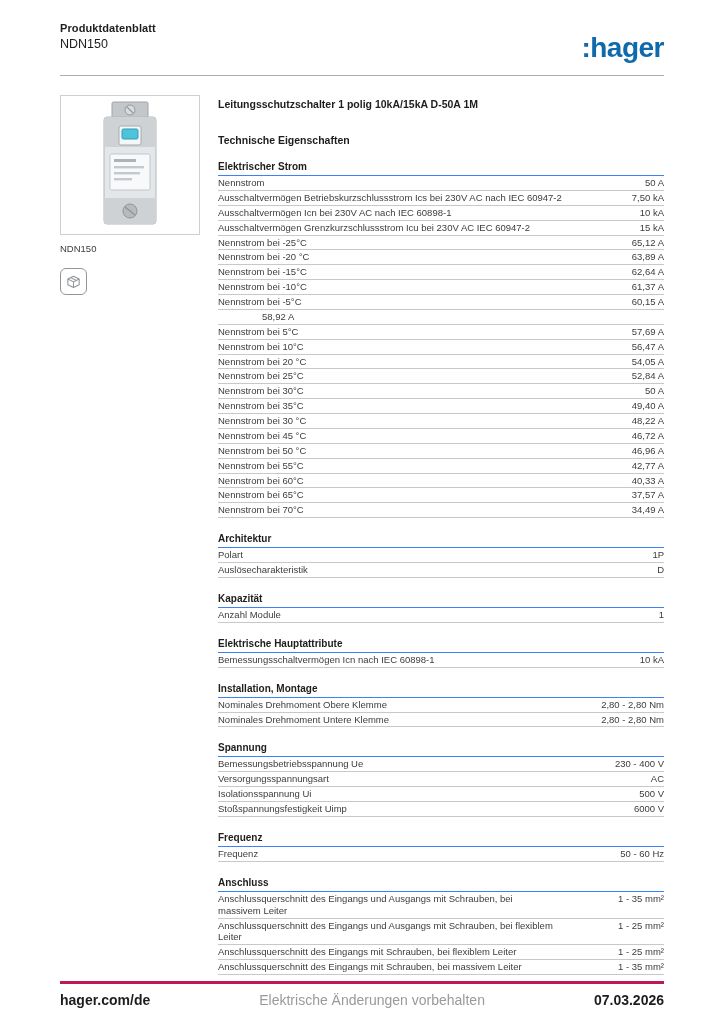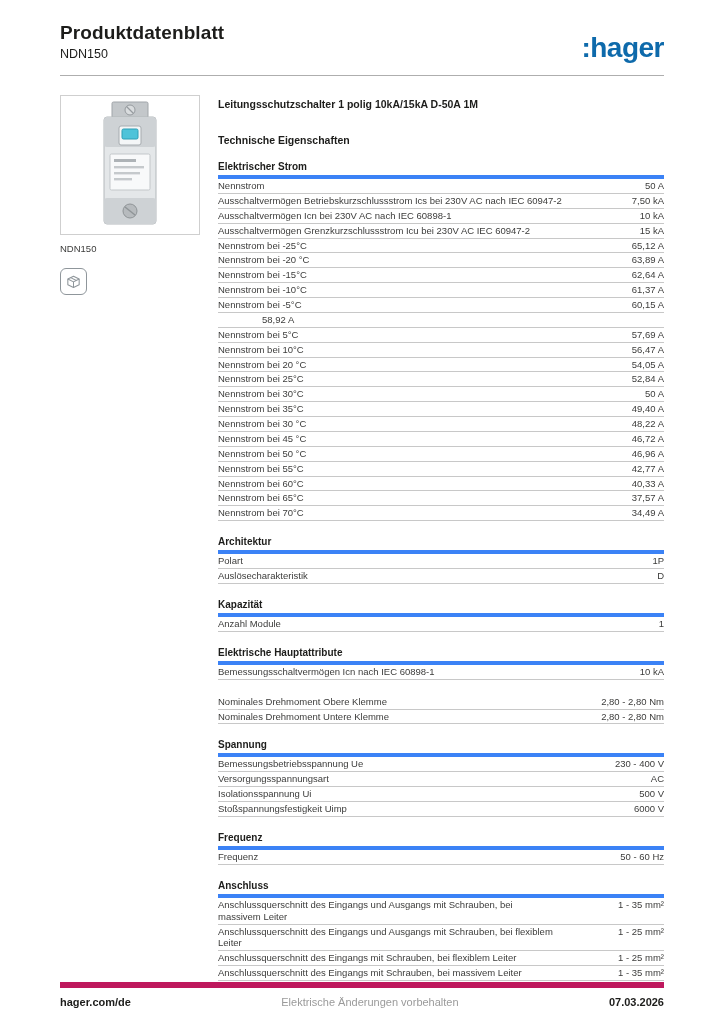--- a/index.html
+++ b/index.html
@@ -12,21 +12,21 @@
   }
   .page {
     position: relative;
     width: 724px;
     height: 1024px;
     padding: 22px 60px 0 60px;
     overflow: hidden;
     background: #ffffff;
   }
   .header { display: flex; justify-content: space-between; align-items: flex-start; }
-  .doc-title { font-size: 19px; font-weight: bold; letter-spacing: 0.1px; }
+  .doc-title { font-size: 11px; font-weight: bold; letter-spacing: 0.1px; }
   .doc-subtitle { font-size: 12.5px; margin-top: 3px; color: #1d1d1b; }
   .logo { font-size: 28px; font-weight: bold; line-height: 1; letter-spacing: -0.5px; margin-top: 12px; }
   .rule { border-top: 1px solid #aeaeae; margin-top: 13px; }
 
   .main { display: flex; margin-top: 19px; }
   .left-col { width: 140px; flex: 0 0 140px; }
   .right-col { flex: 1; margin-left: 18px; }
 
   .product-frame {
     width: 140px; height: 140px;
@@ -44,38 +44,38 @@
     color: #8f969b;
   }
 
   .product-title { font-size: 10.5px; font-weight: bold; margin-top: 3px; }
   .tech-heading { font-size: 10.5px; font-weight: bold; margin-top: 24px; }
 
   .section { margin-top: 15px; }
   .section-heading {
     font-size: 10px; font-weight: bold; color: #1d1d1b;
     padding-bottom: 3px;
-    border-bottom: 4px solid #3b82f6;
+    border-bottom: 1px solid #3b82f6;
   }
   .spec-row {
     display: flex; justify-content: space-between; align-items: baseline;
     border-bottom: 1px solid #c8c8c8;
     padding: 1px 0;
     font-size: 9.5px; line-height: 1.25; color: #3c3c3b; gap: 8px;
   }
   .spec-label { flex: 1; padding-right: 10px; }
   .spec-value { white-space: nowrap; text-align: right; margin-left: 44px; }
 
   .footer {
     position: absolute;
     left: 60px; right: 60px; bottom: 16px;
-    border-top: 6px solid #be185d;
+    border-top: 3px solid #be185d;
     padding-top: 8px;
     display: flex; align-items: center;
-    font-size: 11px;
+    font-size: 14px;
   }
   .footer-left { font-weight: bold; color: #1d1d1b; }
   .footer-center { flex: 1; text-align: center; color: #9a9a9a; }
   .footer-right { font-weight: bold; color: #1d1d1b; }
 </style>
 </head>
 <body>
 
 <div class="page">
 
@@ -245,20 +245,21 @@
             </div>
           </div>
           <div class="section">
             <div class="section-heading">Elektrische Hauptattribute</div>
             <div class="spec-row">
               <span class="spec-label">Bemessungsschaltvermögen Icn nach IEC 60898-1</span>
               <span class="spec-value">10 kA</span>
             </div>
           </div>
           <div class="section">
+            <div class="section-heading">Installation, Montage</div>
             <div class="spec-row">
               <span class="spec-label">Nominales Drehmoment Obere Klemme</span>
               <span class="spec-value">2,80 - 2,80 Nm</span>
             </div>
             <div class="spec-row">
               <span class="spec-label">Nominales Drehmoment Untere Klemme</span>
               <span class="spec-value">2,80 - 2,80 Nm</span>
             </div>
           </div>
           <div class="section">

